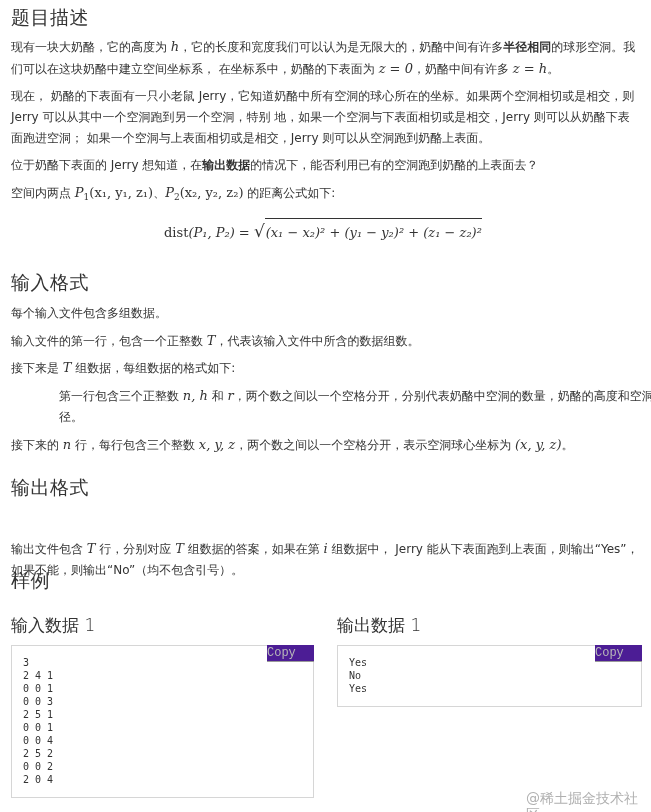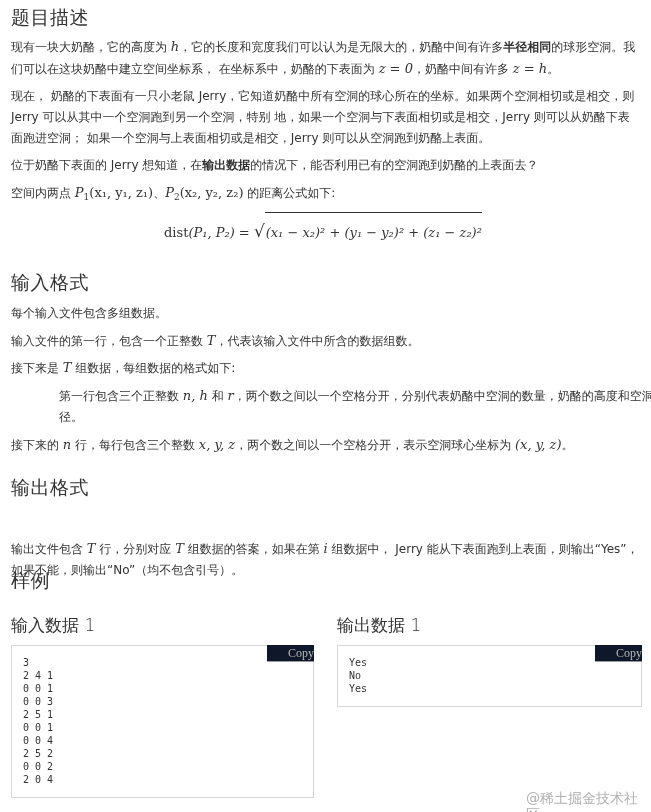--- a/index.html
+++ b/index.html
@@ -38,21 +38,21 @@
       position: absolute;
       left: 164px;
       top: 219px;
       font-family: "DejaVu Serif", "Liberation Serif", serif;
       font-size: 13px;
       color: #333;
       line-height: 24px;
       white-space: nowrap;
     }
     .formula .it { font-style: italic; }
-    .sqrt-body { border-top: 1px solid #333; padding-top: 12px; padding-left: 1px; }
+    .sqrt-body { border-top: 1px solid #333; padding-top: 6px; padding-left: 1px; }
     .sample-title {
       position: absolute;
       font-size: 17px;
       font-weight: 300;
       color: #333;
       line-height: 22px;
     }
     .pre-box {
       position: absolute;
       border: 1px solid #d6d6d6;
@@ -66,28 +66,28 @@
       font-size: 10px;
       line-height: 13px;
       color: #333;
     }
     .copy-btn {
       position: absolute;
       top: -1px;
       right: -1px;
       width: 47px;
       height: 17px;
-      background: #0f172a;
+      background: #4c1d95;
       border-bottom: 1px solid #9a9a9a;
       color: #b8b8b8;
       font-size: 12px;
       line-height: 17px;
-      text-align: right;
+      text-align: left;
       cursor: pointer;
-      font-family: Liberation Serif, serif;
+      font-family: Liberation Mono, monospace;
     }
     .watermark {
       position: absolute;
       left: 526px;
       top: 790px;
       font-size: 14px;
       color: #b0b0b0;
       line-height: 16px;
     }
   </style>

